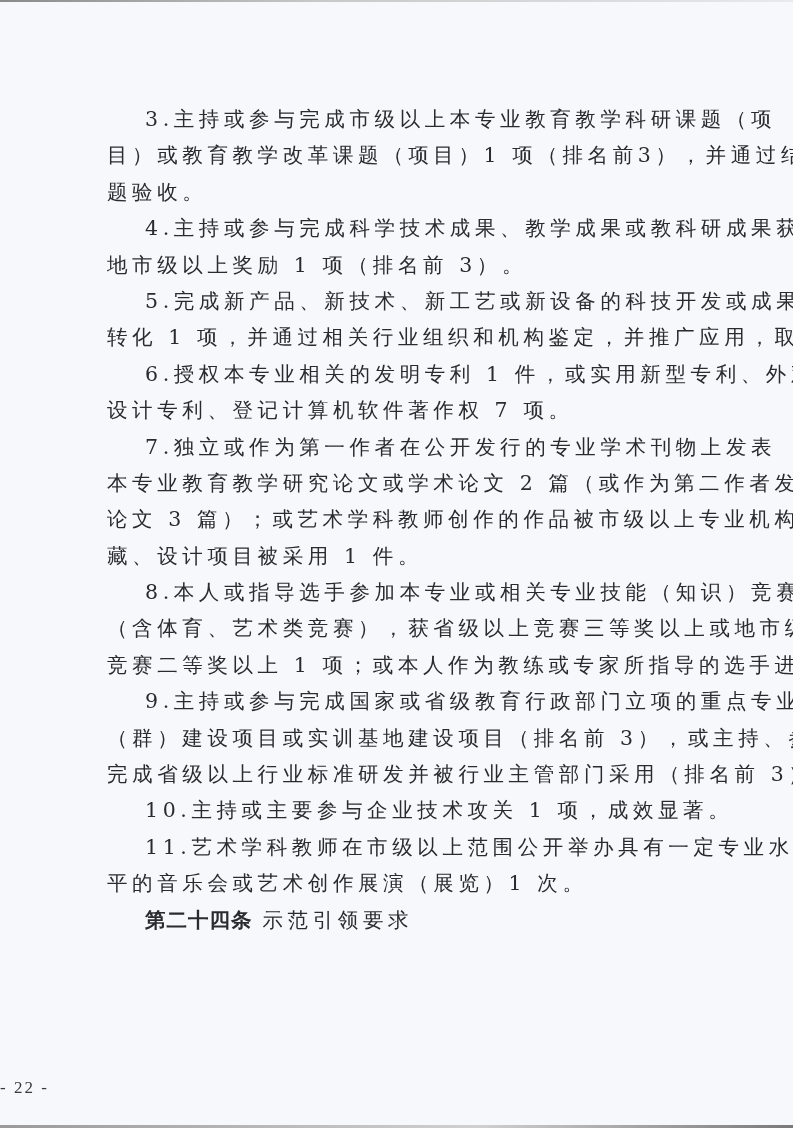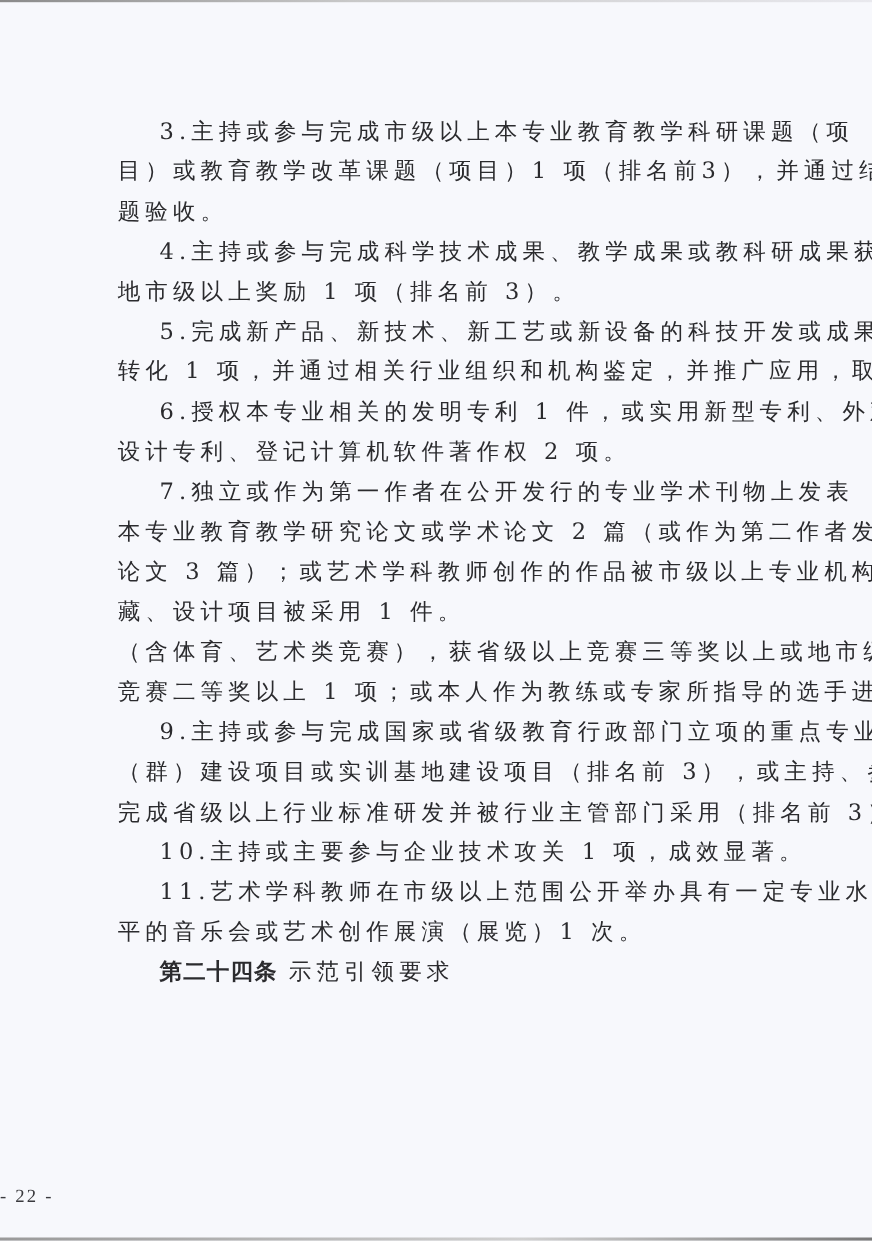--- a/index.html
+++ b/index.html
@@ -94,31 +94,32 @@
     <span class="line">地市级以上奖励 1 项（排名前 3）。</span>
   </p>
 
   <p class="para">
     <span class="line indent">5.完成新产品、新技术、新工艺或新设备的科技开发或成果</span>
     <span class="line">转化 1 项，并通过相关行业组织和机构鉴定，并推广应用，取得</span>
   </p>
 
   <p class="para">
     <span class="line indent">6.授权本专业相关的发明专利 1 件，或实用新型专利、外观</span>
-    <span class="line">设计专利、登记计算机软件著作权 2 项。</span>
+    <span class="line">设计专利、登记计算机软件著作权 7 项。</span>
   </p>
 
   <p class="para">
     <span class="line indent">7.独立或作为第一作者在公开发行的专业学术刊物上发表</span>
     <span class="line">本专业教育教学研究论文或学术论文 2 篇（或作为第二作者发表</span>
     <span class="line">论文 3 篇）；或艺术学科教师创作的作品被市级以上专业机构收</span>
     <span class="line">藏、设计项目被采用 1 件。</span>
   </p>
 
   <p class="para">
+    <span class="line indent">8.本人或指导选手参加本专业或相关专业技能（知识）竞赛</span>
     <span class="line">（含体育、艺术类竞赛），获省级以上竞赛三等奖以上或地市级</span>
     <span class="line">竞赛二等奖以上 1 项；或本人作为教练或专家所指导的选手进入</span>
   </p>
 
   <p class="para">
     <span class="line indent">9.主持或参与完成国家或省级教育行政部门立项的重点专业</span>
     <span class="line">（群）建设项目或实训基地建设项目（排名前 3），或主持、参与</span>
     <span class="line">完成省级以上行业标准研发并被行业主管部门采用（排名前 3）。</span>
   </p>
 

